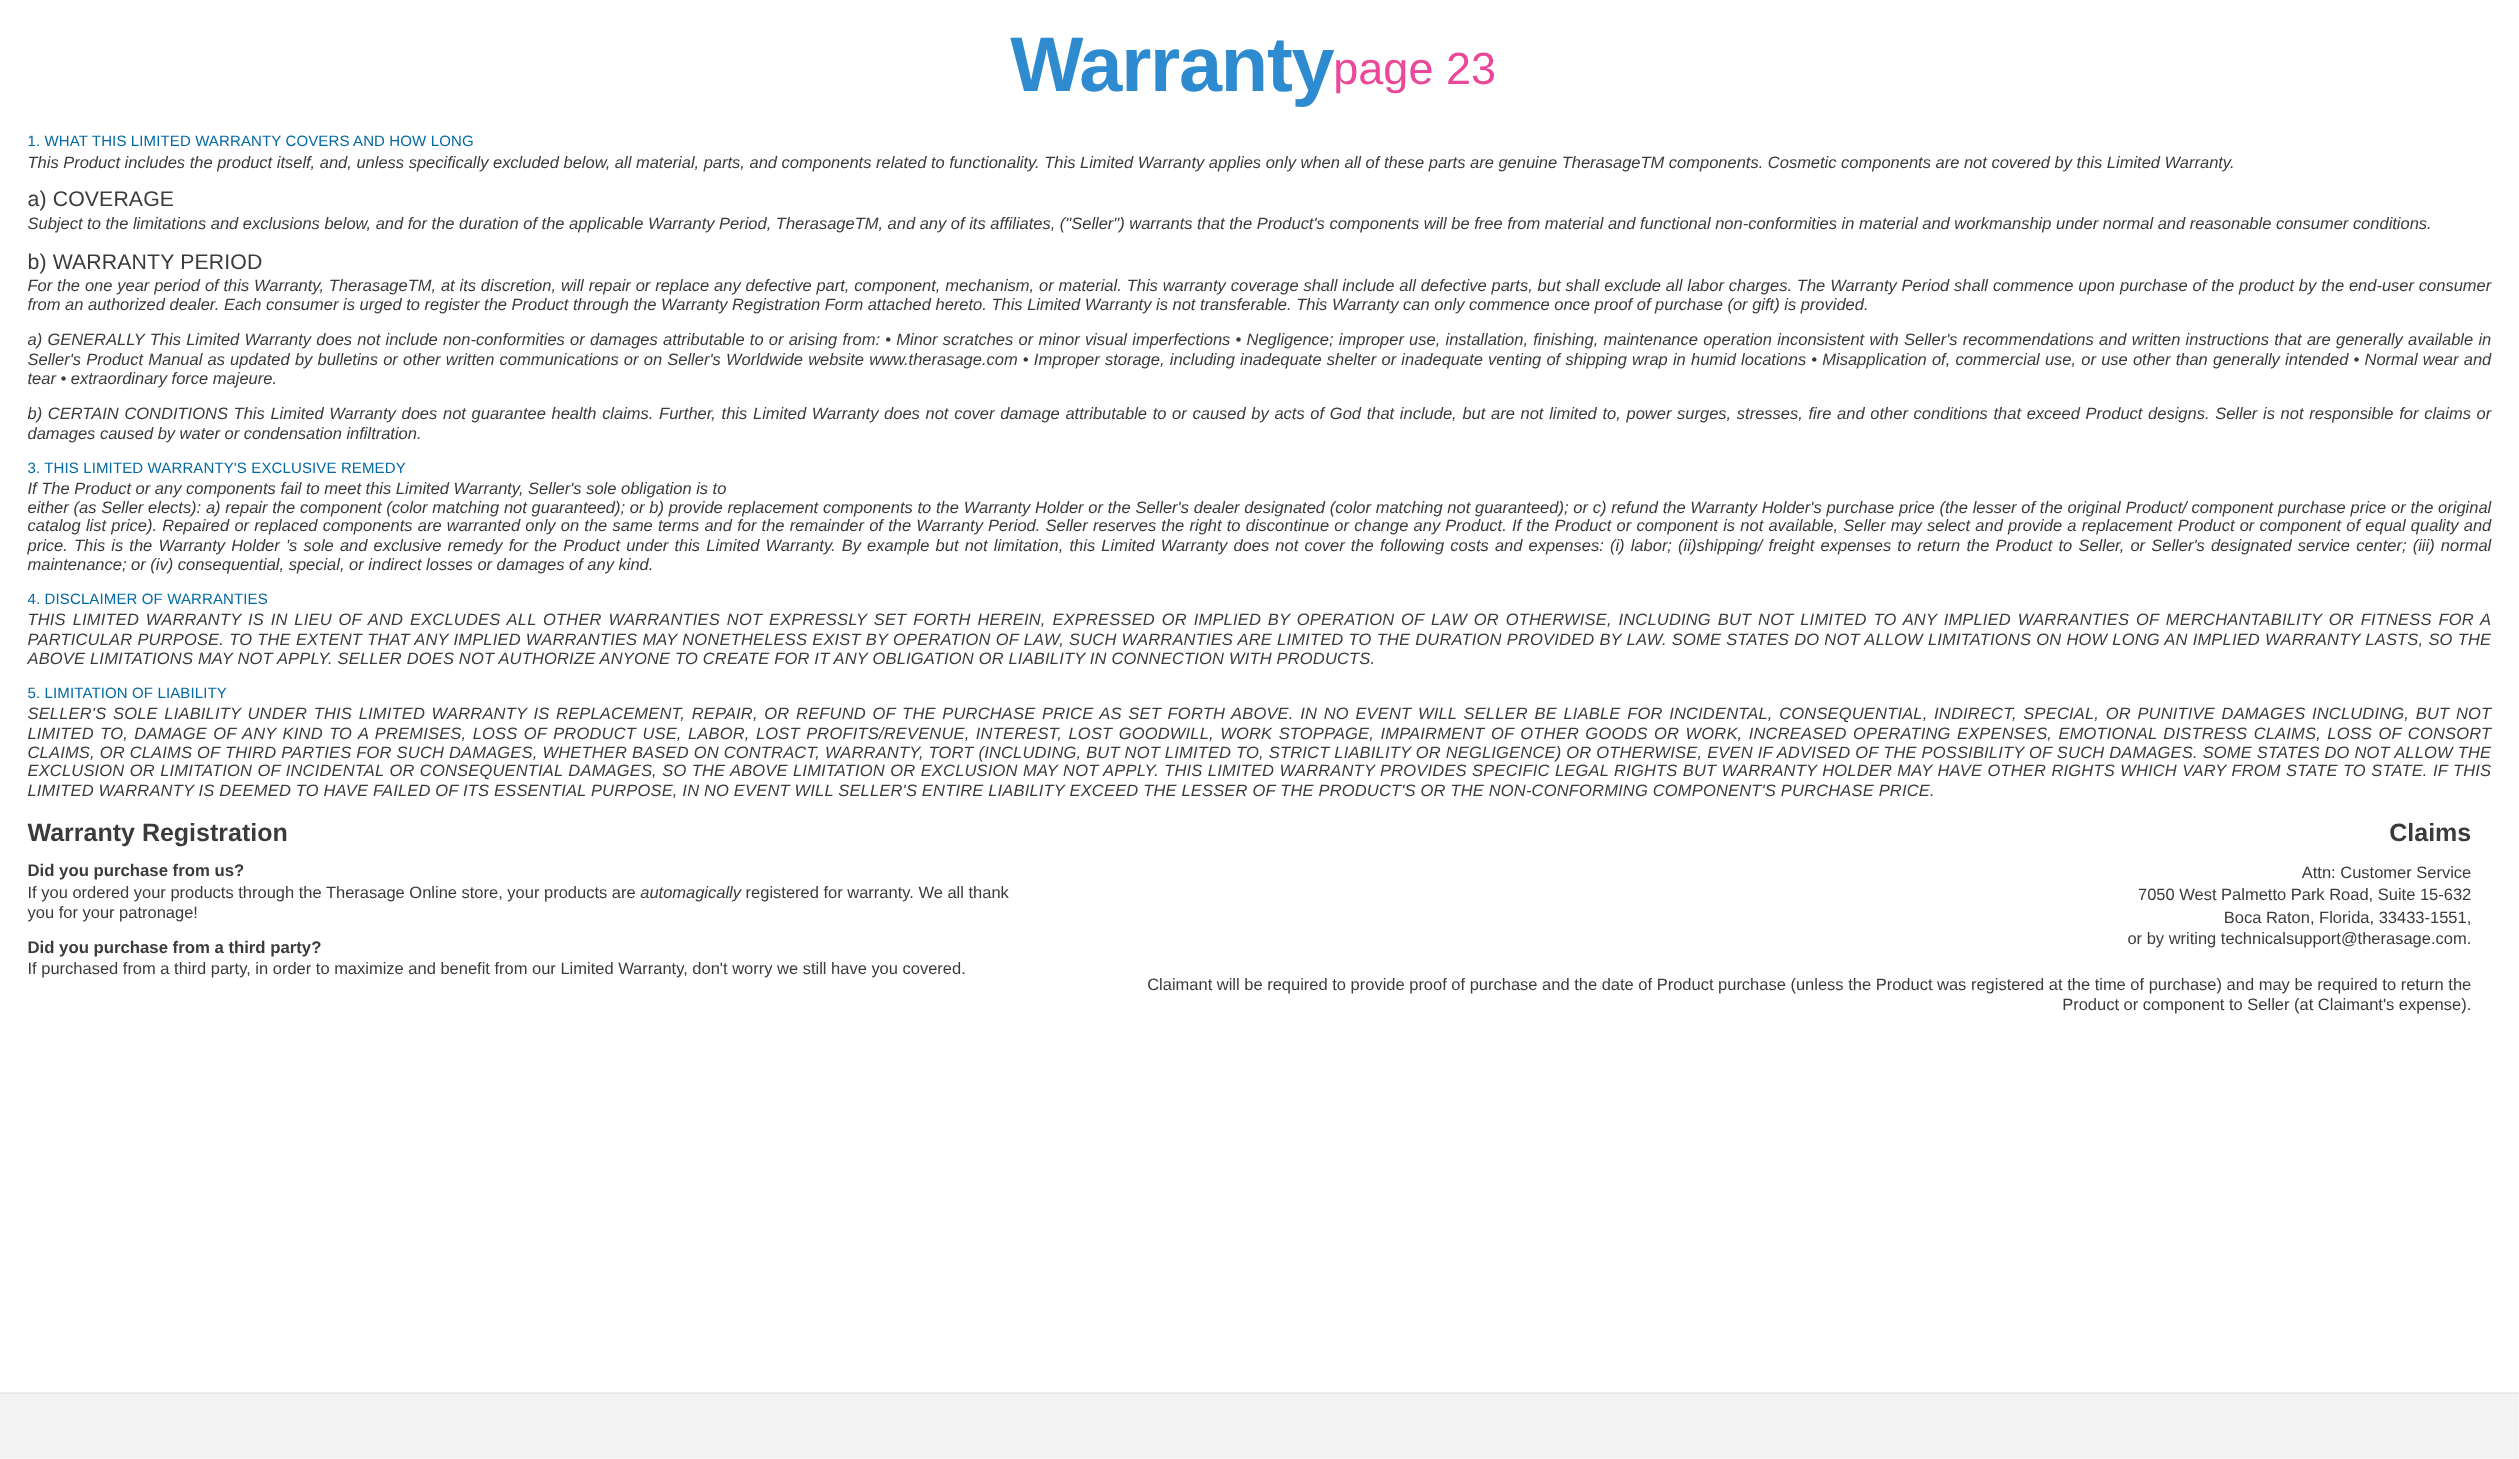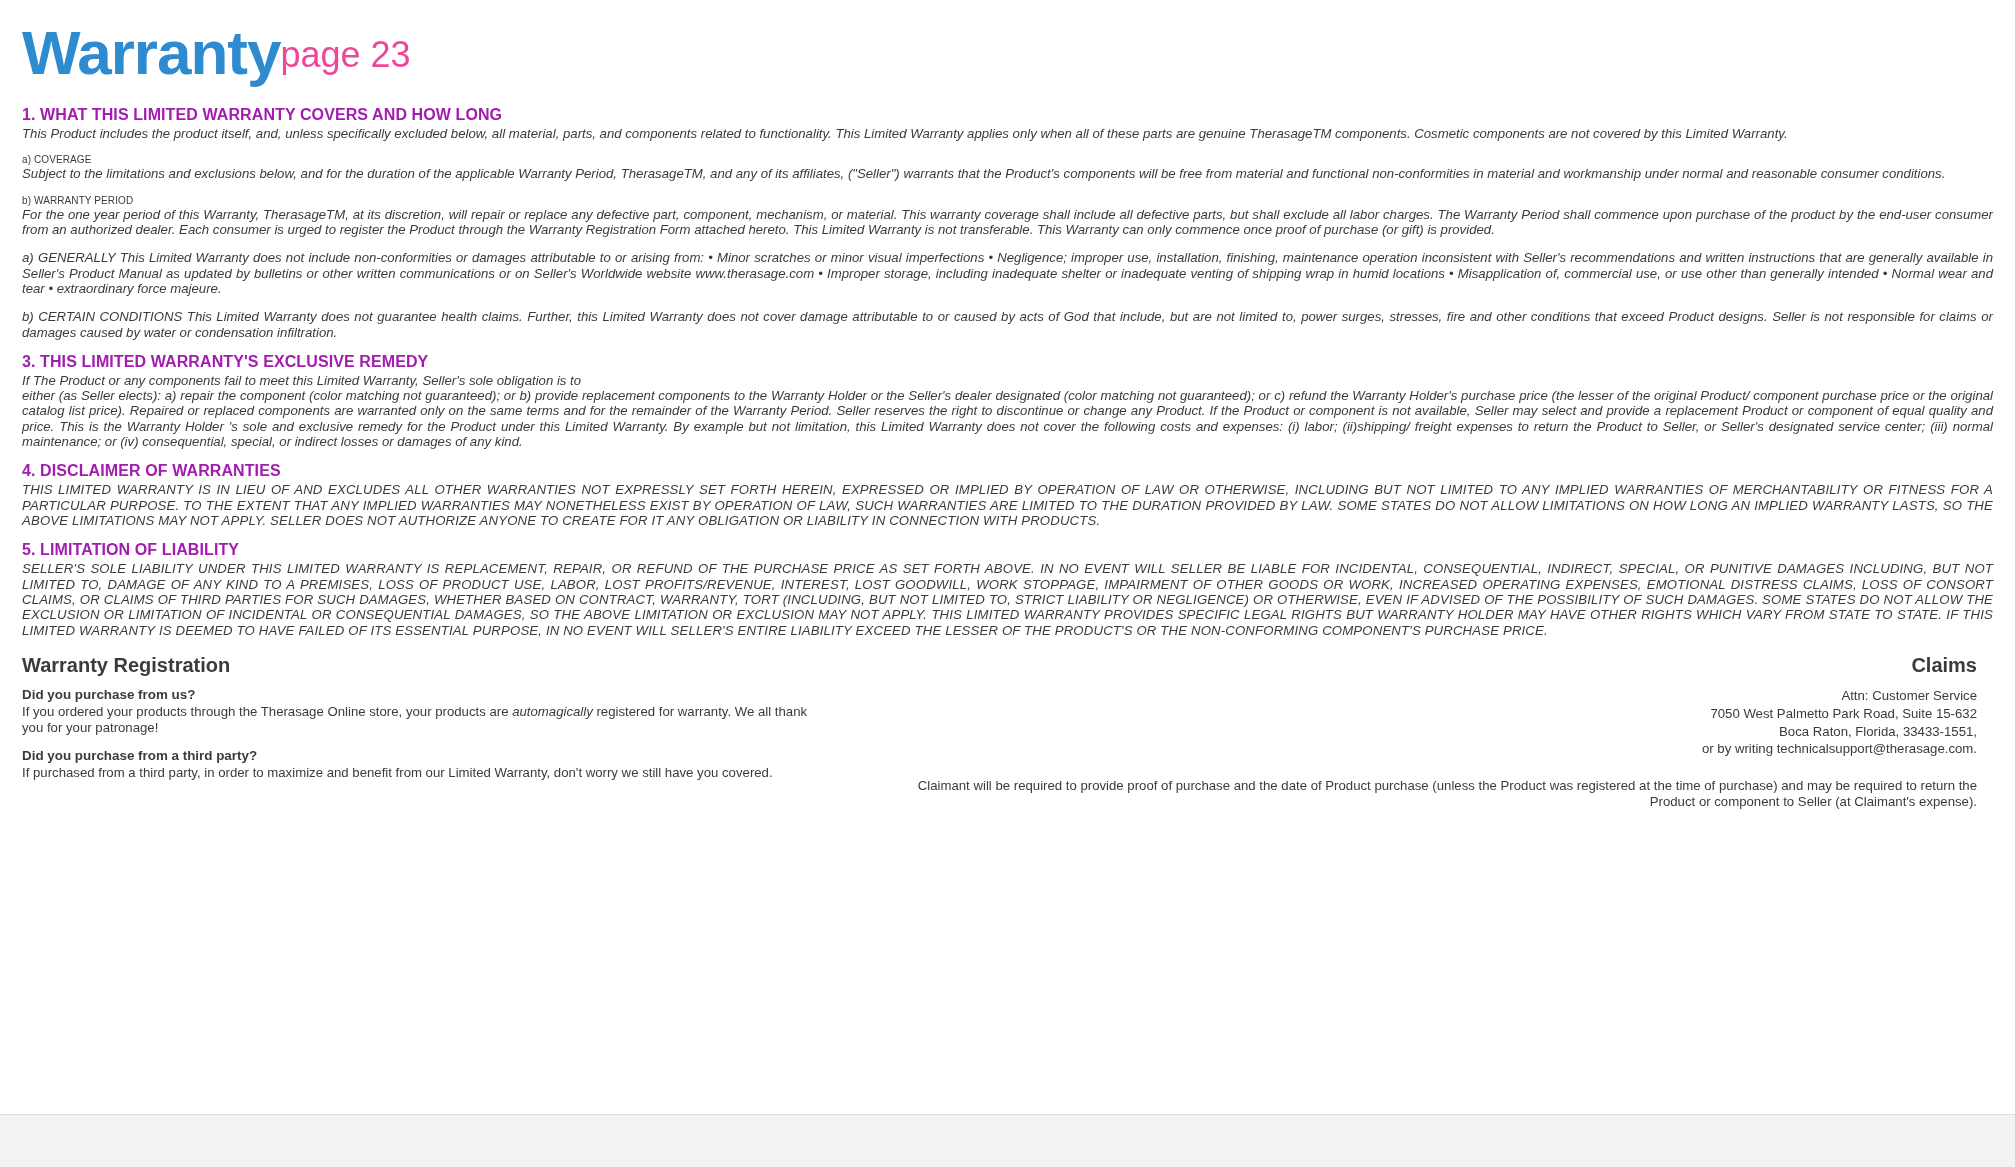--- a/index.html
+++ b/index.html
@@ -18,21 +18,21 @@
   }
   .page {
     position: relative;
     width: 2015px;
     height: 1167px;
     padding: 0 22px;
   }
   .header {
     display: flex;
     align-items: flex-end;
-    justify-content: flex-start;
+    justify-content: center;
     padding-top: 18px;
     padding-bottom: 8px;
   }
   .title {
     font-size: 62px;
     font-weight: bold;
     color: #2e8bd0;
     letter-spacing: -1px;
     line-height: 1;
     margin: 0;
@@ -41,28 +41,28 @@
     font-size: 36px;
     color: #ec4899;
     padding-bottom: 8px;
     padding-right: 10px;
     margin-top: 16px;
   }
   .body-col {
     padding-top: 14px;
   }
   .sec-head {
-    font-size: 16px;
-    font-weight: bold;
-    color: #a21caf;
+    font-size: 12px;
+    font-weight: normal;
+    color: #0369a1;
     margin: 0 0 2px 0;
     letter-spacing: 0.1px;
   }
   .sub-head {
-    font-size: 10px;
+    font-size: 17px;
     color: #3b3b3b;
     margin: 0 0 1px 0;
     letter-spacing: 0.1px;
   }
   p.para {
     font-size: 13.2px;
     line-height: 1.16;
     margin: 0 0 0 0;
     text-align: justify;
     color: #3b3b3b;

